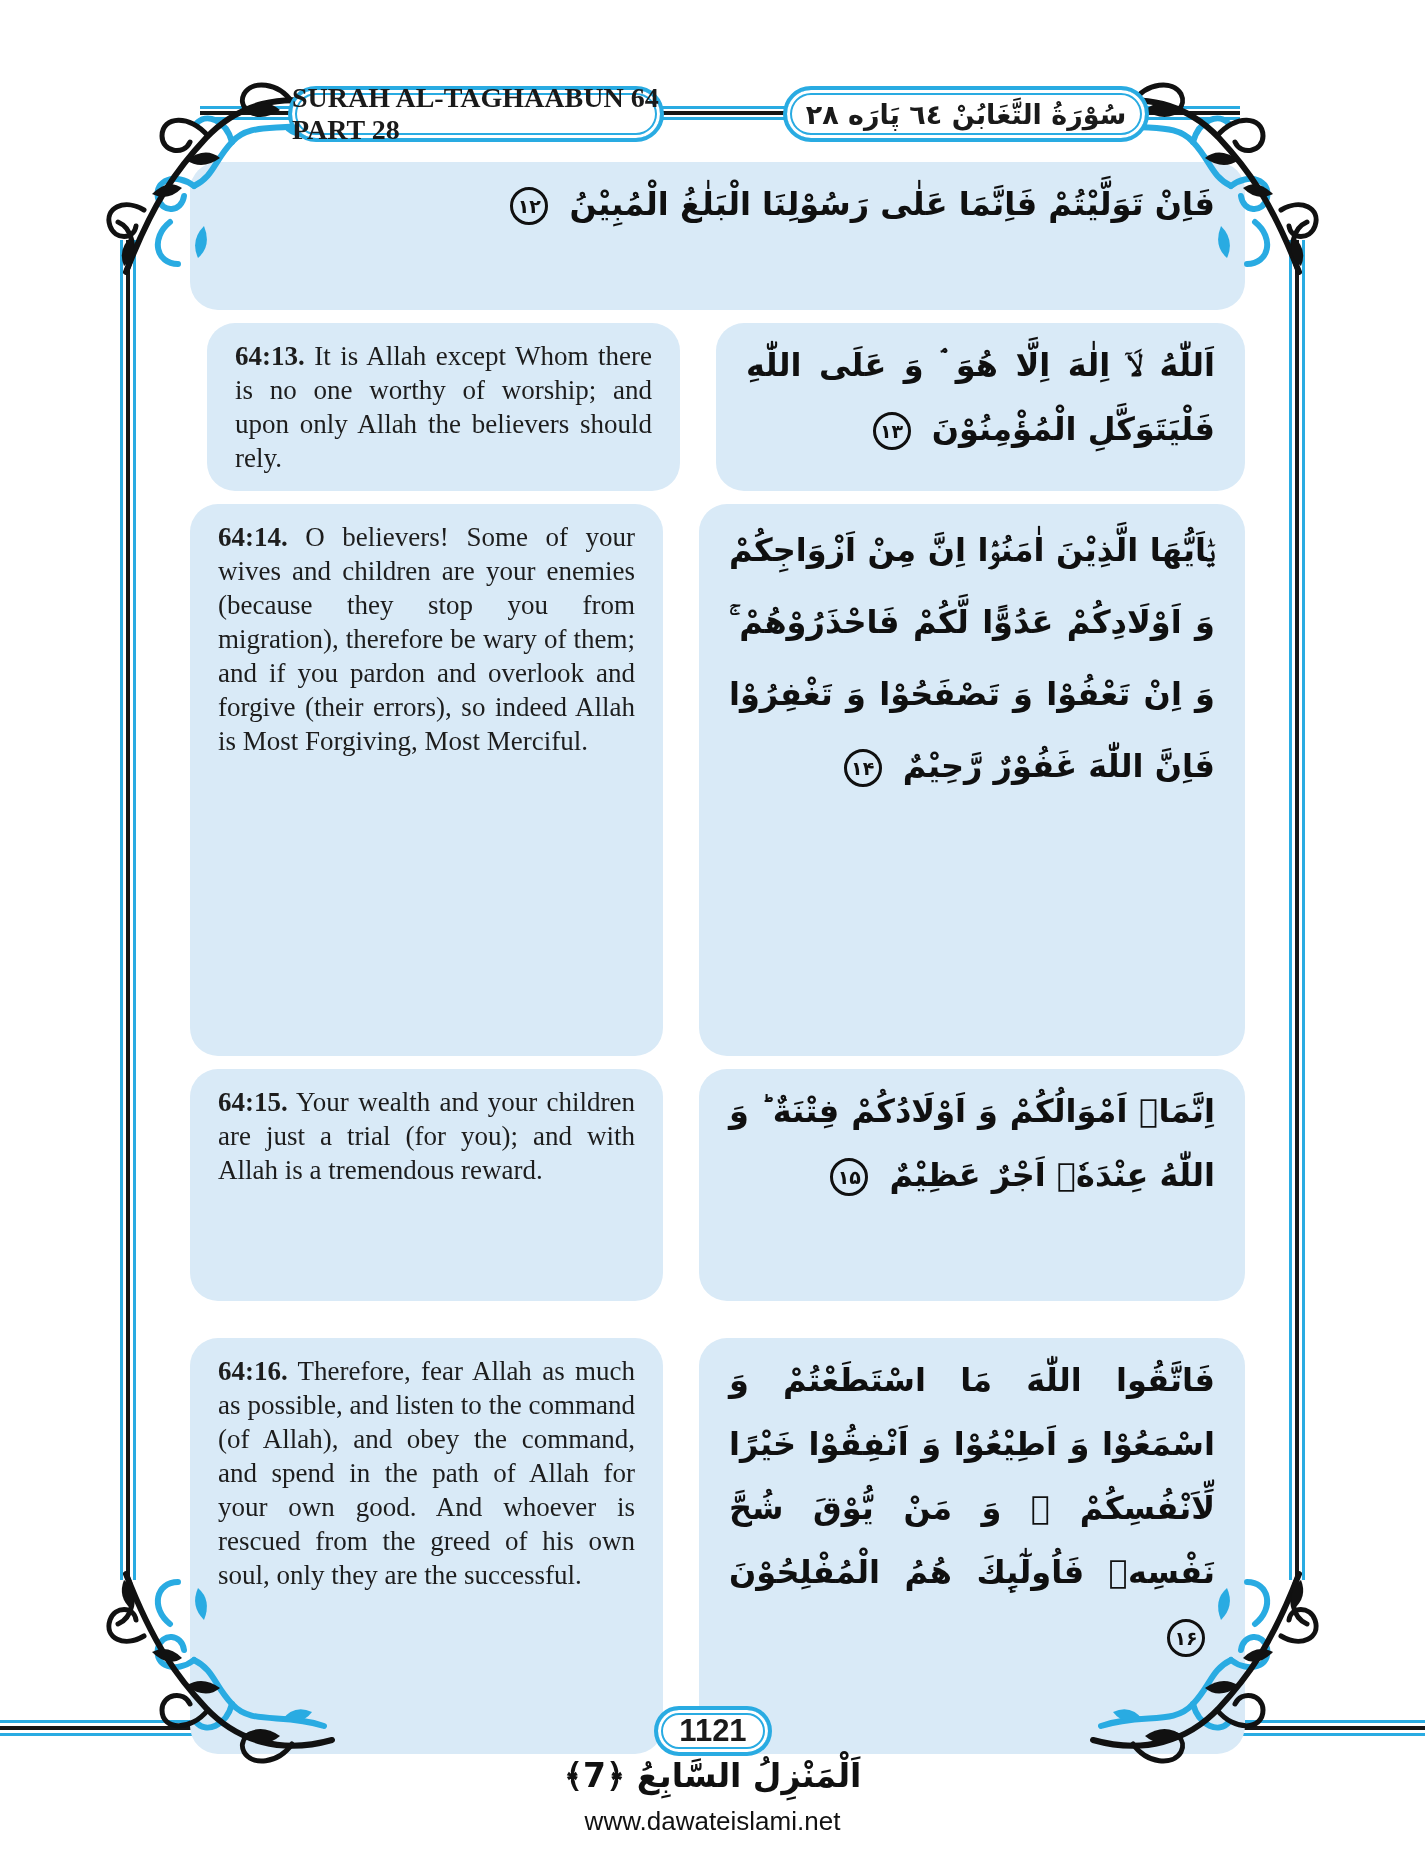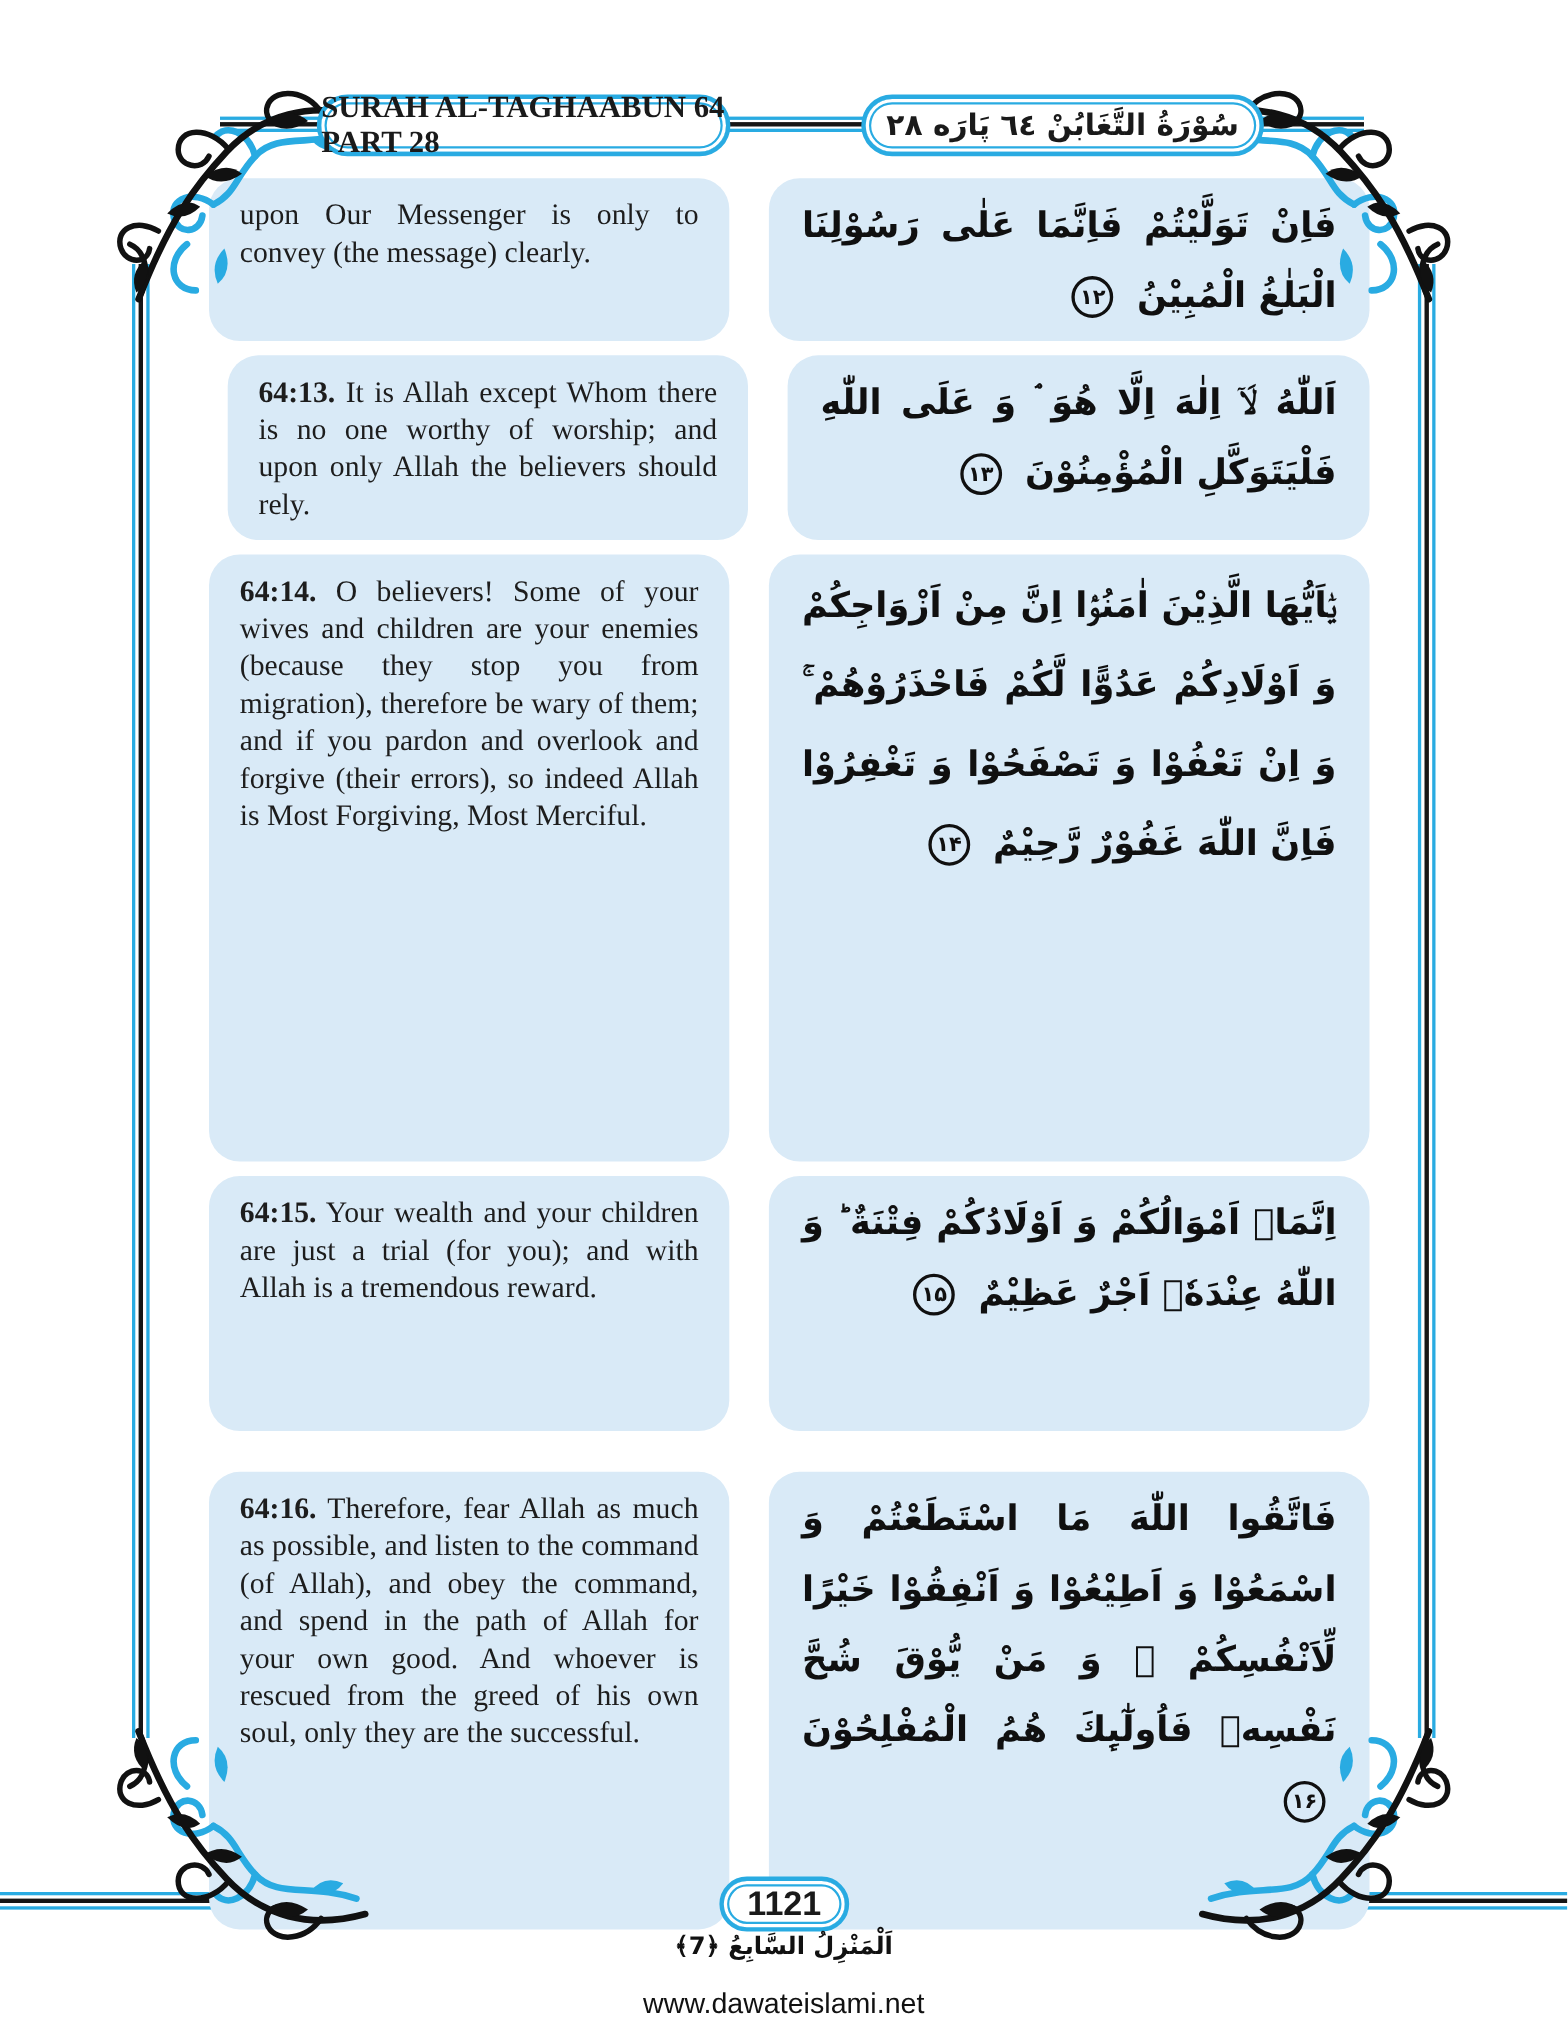--- a/index.html
+++ b/index.html
@@ -74,21 +74,21 @@
   .ayah{
     display:inline-flex;align-items:center;justify-content:center;
     width:38px;height:38px;border:3px solid #101010;border-radius:50%;
     font-size:19px;line-height:1;vertical-align:middle;margin:0 10px;
     font-weight:700;
   }
   
   .manzil{
     position:absolute;left:0;top:1756px;width:1425px;z-index:3;
     text-align:center;direction:rtl;
-    font-family:"DejaVu Sans", sans-serif;font-weight:700;font-size:22px;color:#111;
+    font-family:"DejaVu Sans", sans-serif;font-weight:700;font-size:33px;color:#111;
   }
   .website{
     position:absolute;left:0;top:1806px;width:1425px;z-index:3;
     text-align:center;
     font-family:"Liberation Sans", sans-serif;font-size:26px;color:#111;
   }
   .defs-hidden{position:absolute;width:0;height:0;overflow:hidden;}
 </style>
 </head>
 <body>
@@ -148,23 +148,20 @@
   <div class="pill pill-left">
     <span>SURAH AL-TAGHAABUN 64 PART 28</span>
   </div>
   <div class="pill pill-right">
     <span>سُوْرَةُ التَّغَابُنْ ٦٤ پَارَه ٢٨</span>
   </div>
 
   <div class="rows">
 
     <div class="row">
-      <div class="cell en">
-        <p class="en-text"><b></b> <span>upon Our Messenger is only to convey (the message) clearly.</span></p>
-      </div>
       <div class="cell ar">
         <p class="ar-text"><span>فَاِنْ تَوَلَّيْتُمْ فَاِنَّمَا عَلٰى رَسُوْلِنَا الْبَلٰغُ الْمُبِيْنُ</span> <span class="ayah">۱۲</span></p>
       </div>
     </div>
 
     <div class="row">
       <div class="cell en">
         <p class="en-text"><b>64:13.</b> <span>It is Allah except Whom there is no one worthy of worship; and upon only Allah the believers should rely.</span></p>
       </div>
       <div class="cell ar">

